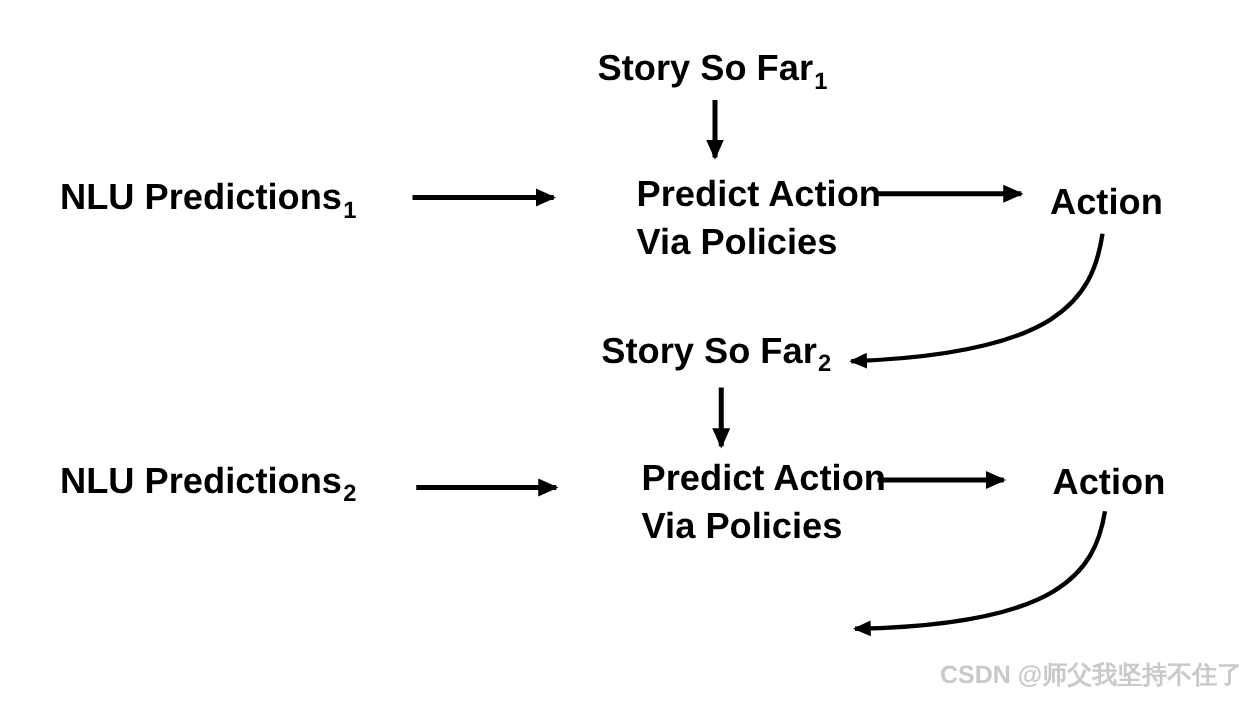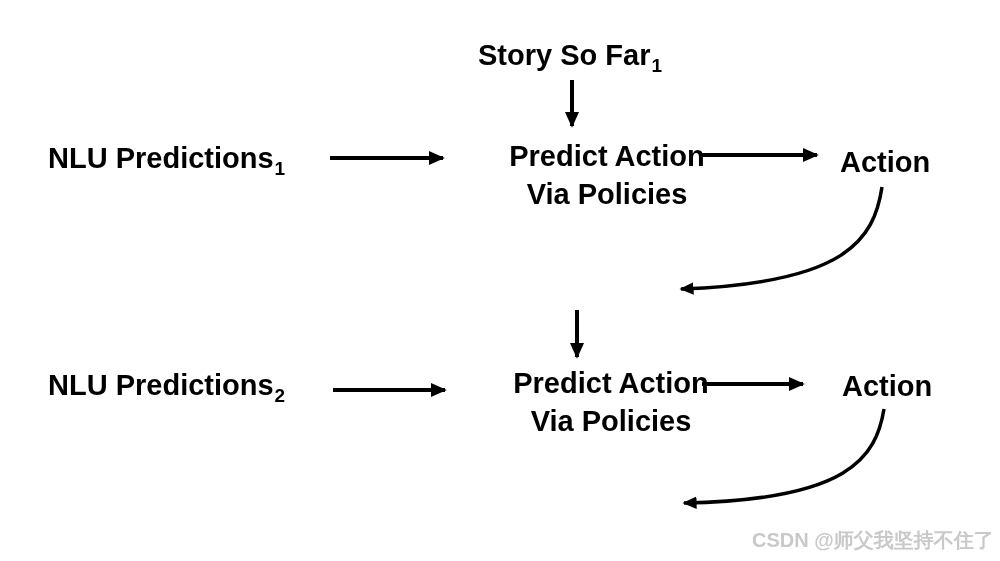--- a/index.html
+++ b/index.html
@@ -27,21 +27,20 @@
   .label {
     position: absolute;
     font-weight: 700;
     font-size: 29px;
     line-height: 34px;
     color: #000000;
     white-space: nowrap;
   }
   .label.centered {
     transform: translateX(-50%);
-    text-align: center;
   }
   .label sub {
     font-size: 19px;
     line-height: 0;
     vertical-align: -7px;
     margin-left: 1px;
     font-weight: 700;
   }
   .label.two-line { line-height: 38px; margin-left: 36px; }
   .watermark {
@@ -87,20 +86,23 @@
 
   <div class="label centered two-line" style="left:571px; top:137px">
     <span style="display:block">Predict Action</span>
     <span style="display:block">Via Policies</span>
   </div>
 
   <div class="label" style="left:840px; top:145px">
     <span>Action</span>
   </div>
 
+  <div class="label centered" style="left:573px; top:264px">
+    <span>Story So Far</span><sub>2</sub>
+  </div>
 
   <div class="label" style="left:48px; top:368px">
     <span>NLU Predictions</span><sub>2</sub>
   </div>
 
   <div class="label centered two-line" style="left:575px; top:364px">
     <span style="display:block">Predict Action</span>
     <span style="display:block">Via Policies</span>
   </div>
 

